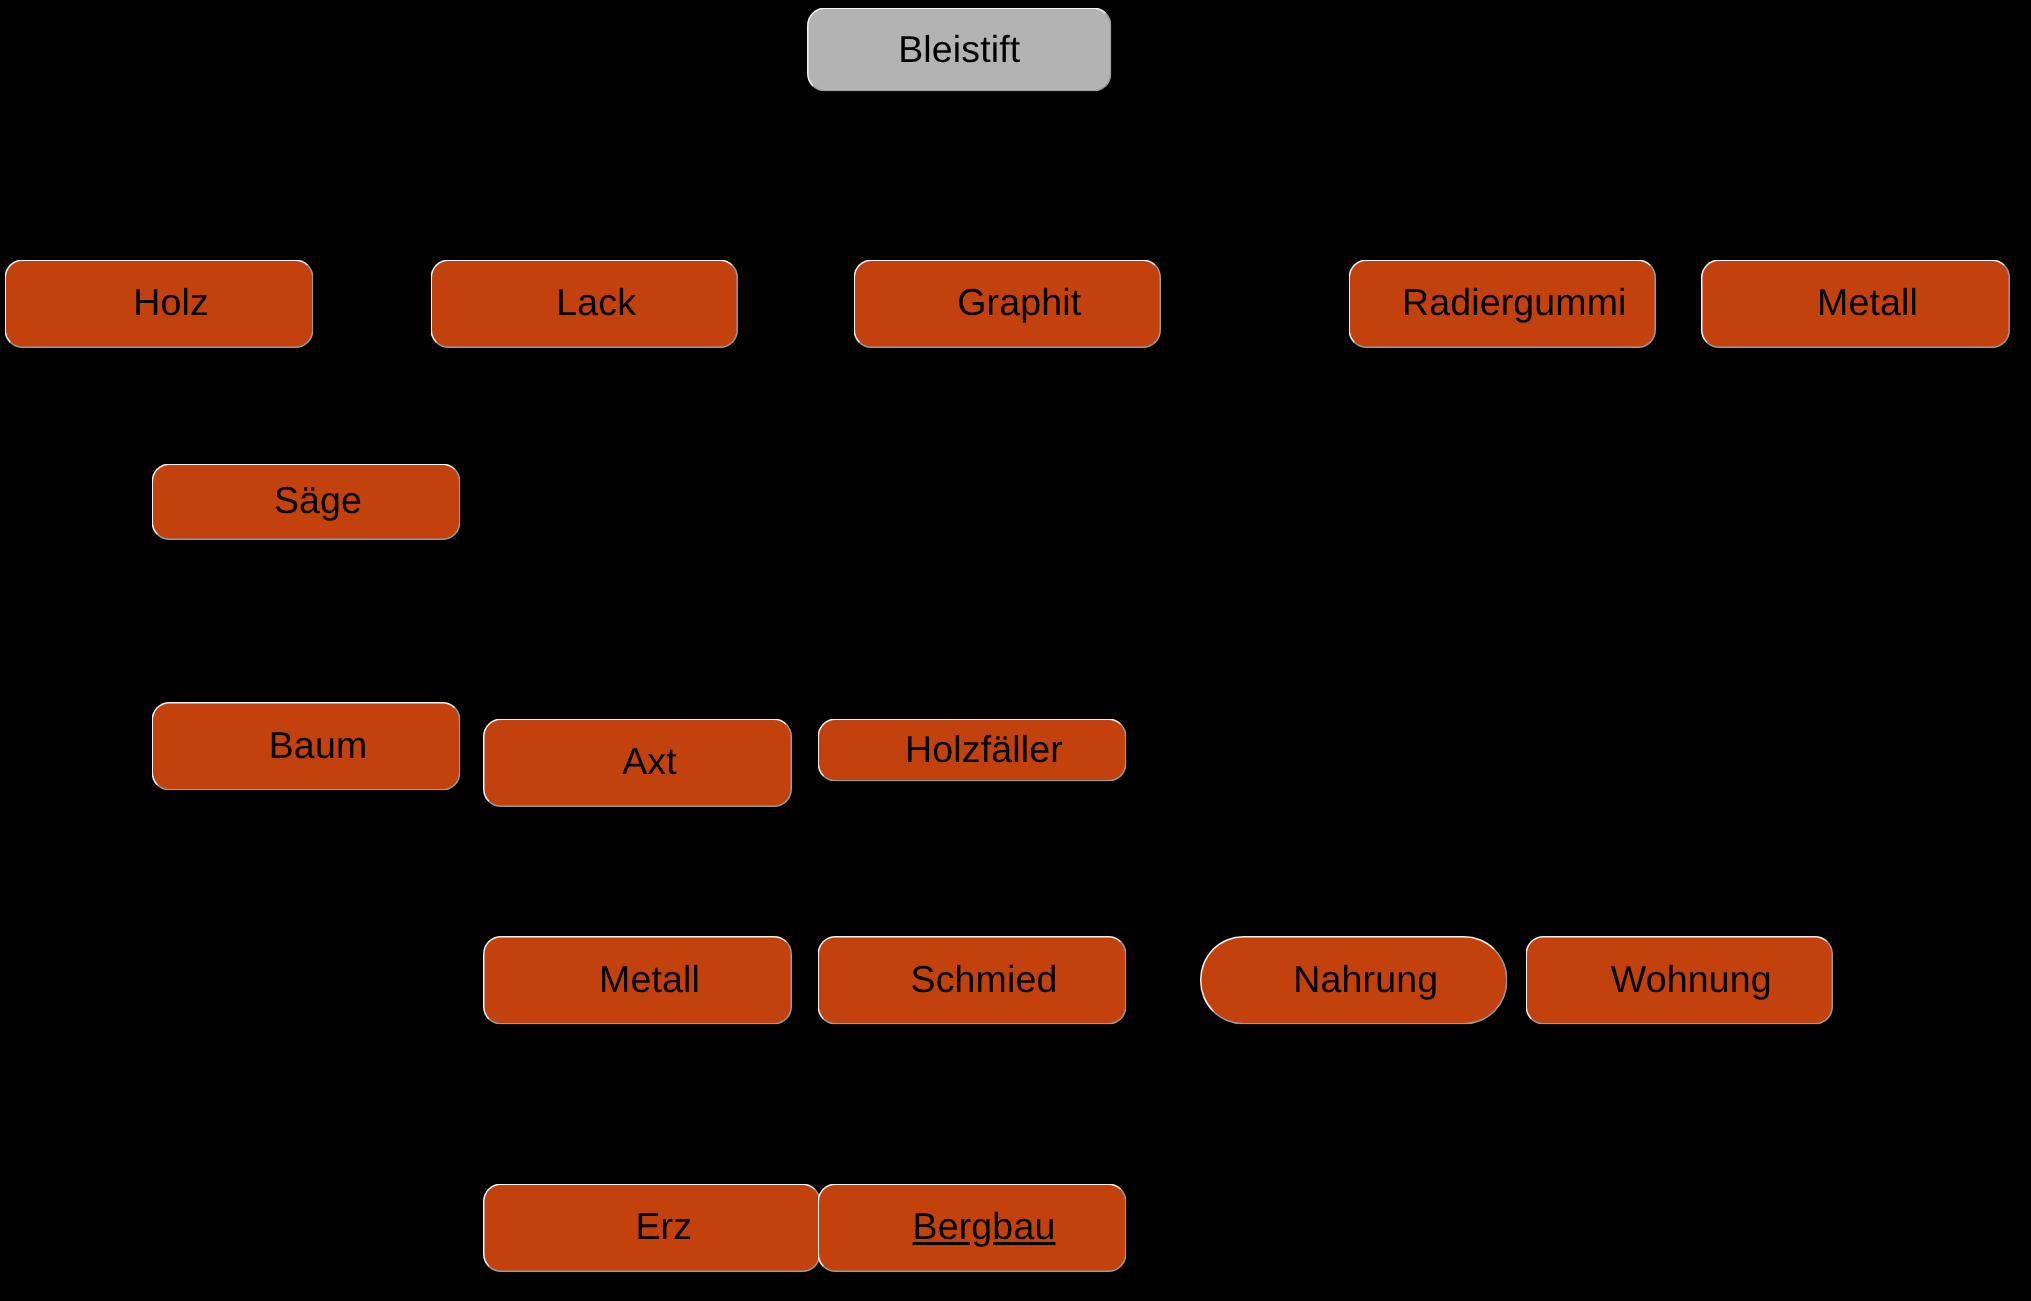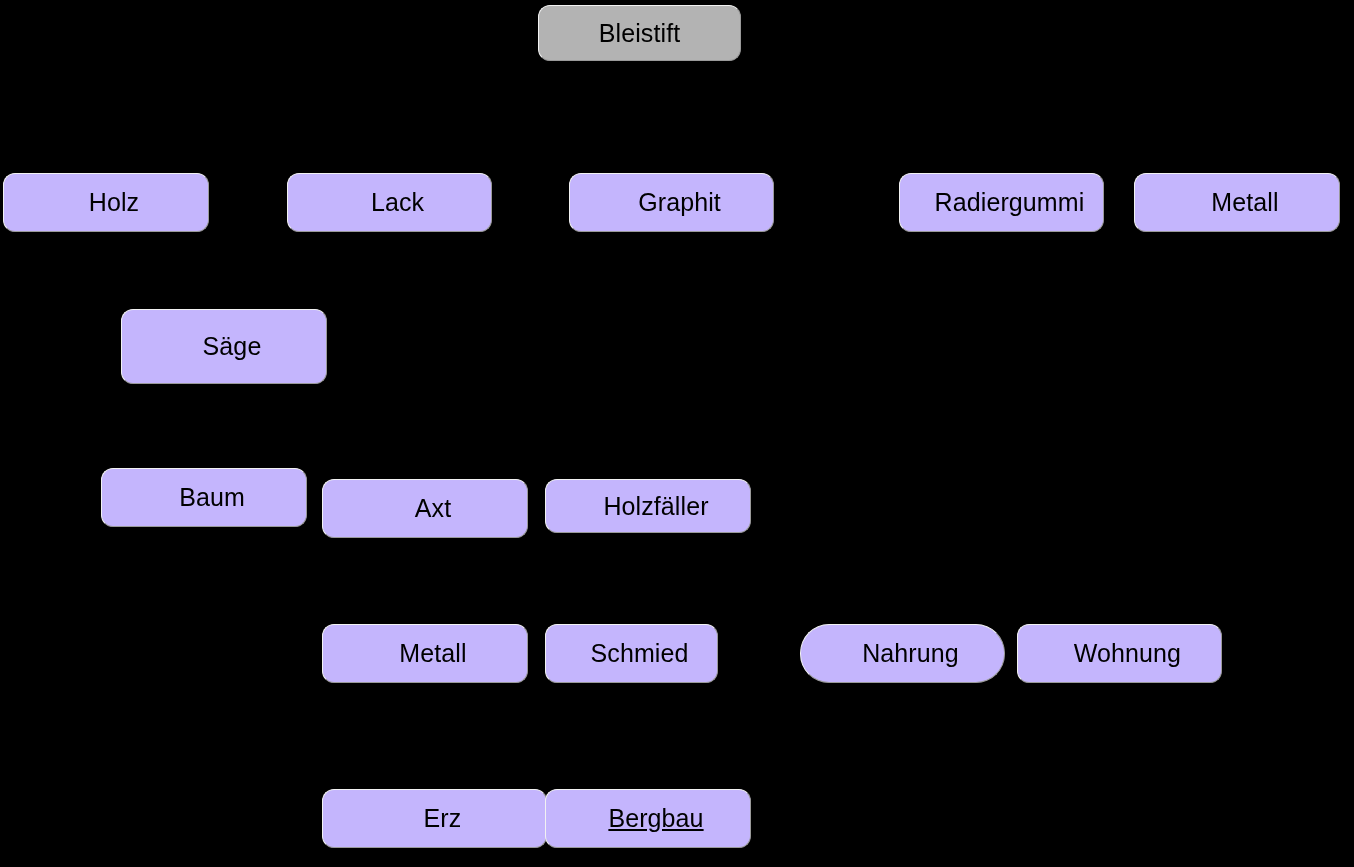--- a/index.html
+++ b/index.html
@@ -39,21 +39,21 @@
     border-left: 1px solid #f2f2f2;
     border-right: 1px solid #9a9a9a;
     border-bottom: 1px solid #9a9a9a;
     box-shadow: 2px 2px 0 rgba(0,0,0,0.55);
   }
   .node.root {
     background: #b3b3b3;
     align-items: center;
   }
   .node.plain {
-    background: #c4b5fd;
+    background: #c2410c;
     padding-left: 16px;
   }
   .node-label {
     display: block;
     pointer-events: none;
   }
 </style>
 </head>
 <body>
 
@@ -92,36 +92,36 @@
       </div>
       <div class="node plain" style="left: 569px; top: 173px; width: 205px; height: 59px; text-align: center;">
         <span class="node-label">Graphit</span>
       </div>
       <div class="node plain" style="left: 851px; top: 173px; width: 205px; height: 59px; margin-left: 48px;">
         <span class="node-label">Radiergummi</span>
       </div>
       <div class="node plain" style="left: 1134px; top: 173px; width: 206px; height: 59px;">
         <span class="node-label">Metall</span>
       </div>
-      <div class="node plain" style="left: 101px; top: 309px; width: 206px; height: 75px; margin-left: 20px;">
+      <div class="node plain" style="left: 101px; top: 309px; width: 206px; height: 51px;">
         <span class="node-label">Säge</span>
       </div>
       <div class="node plain" style="left: 101px; top: 468px; width: 206px; height: 59px;">
         <span class="node-label">Baum</span>
       </div>
       <div class="node plain" style="left: 322px; top: 479px; width: 206px; height: 59px; text-align: right;">
         <span class="node-label">Axt</span>
       </div>
-      <div class="node plain" style="left: 545px; top: 479px; width: 206px; height: 54px;">
+      <div class="node plain" style="left: 545px; top: 479px; width: 206px; height: 42px;">
         <span class="node-label">Holzfäller</span>
       </div>
       <div class="node plain" style="left: 322px; top: 624px; width: 206px; height: 59px;">
         <span class="node-label">Metall</span>
       </div>
-      <div class="node plain" style="left: 545px; top: 624px; width: 173px; height: 59px;">
+      <div class="node plain" style="left: 545px; top: 624px; width: 206px; height: 59px;">
         <span class="node-label">Schmied</span>
       </div>
       <div class="node plain" style="left: 800px; top: 624px; width: 205px; height: 59px; border-radius: 29px;">
         <span class="node-label">Nahrung</span>
       </div>
       <div class="node plain" style="left: 1017px; top: 624px; width: 205px; height: 59px; text-align: center;">
         <span class="node-label">Wohnung</span>
       </div>
       <div class="node plain" style="left: 322px; top: 789px; width: 225px; height: 59px;">
         <span class="node-label">Erz</span>

